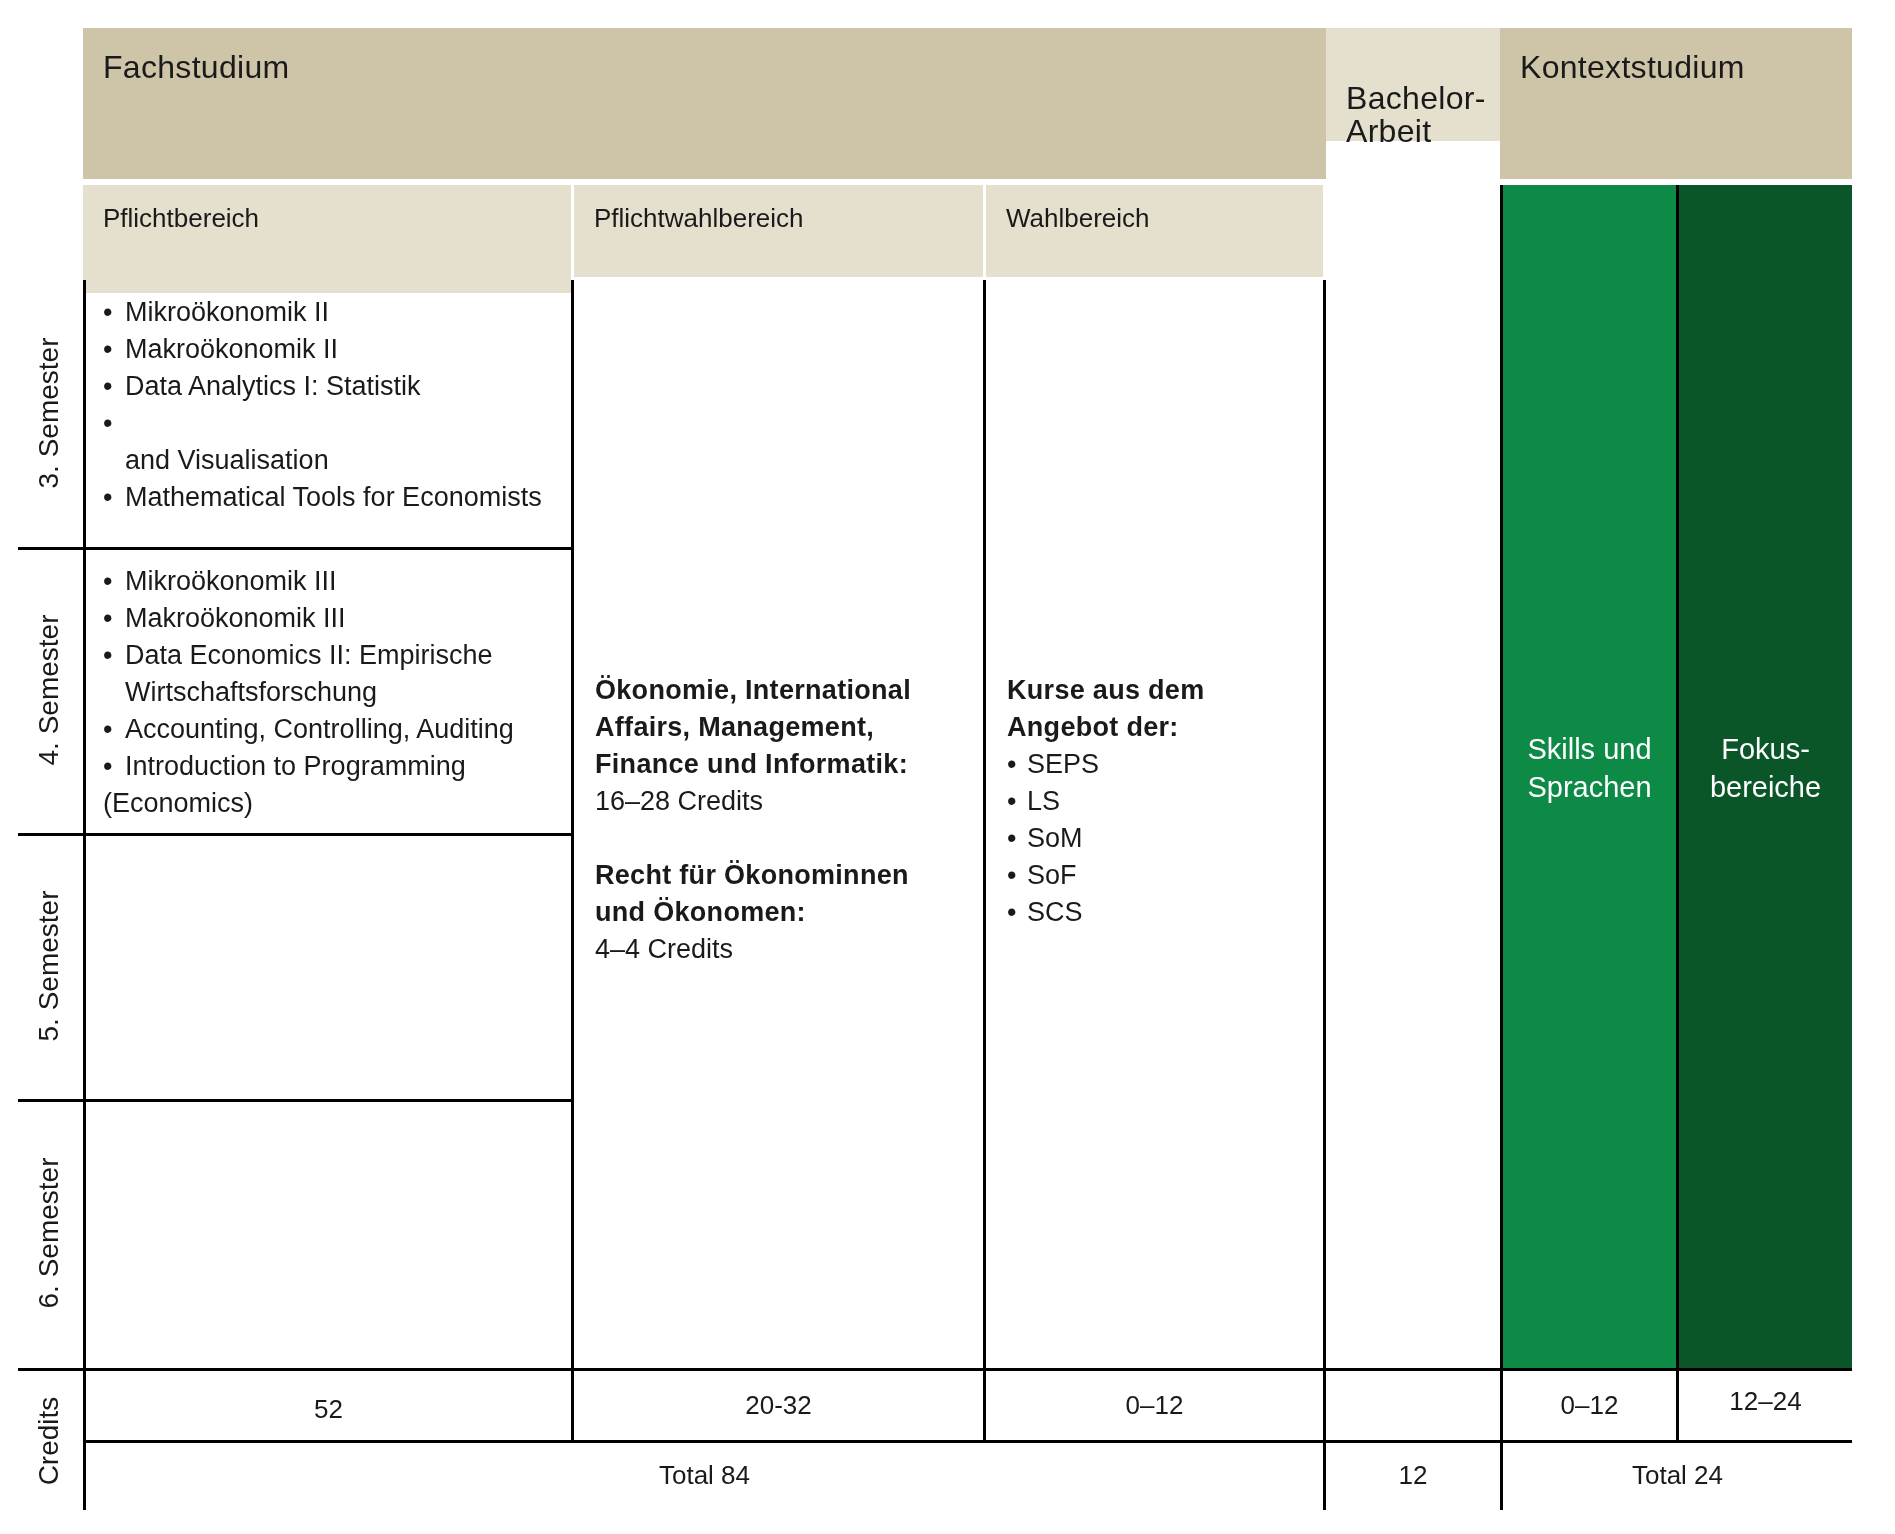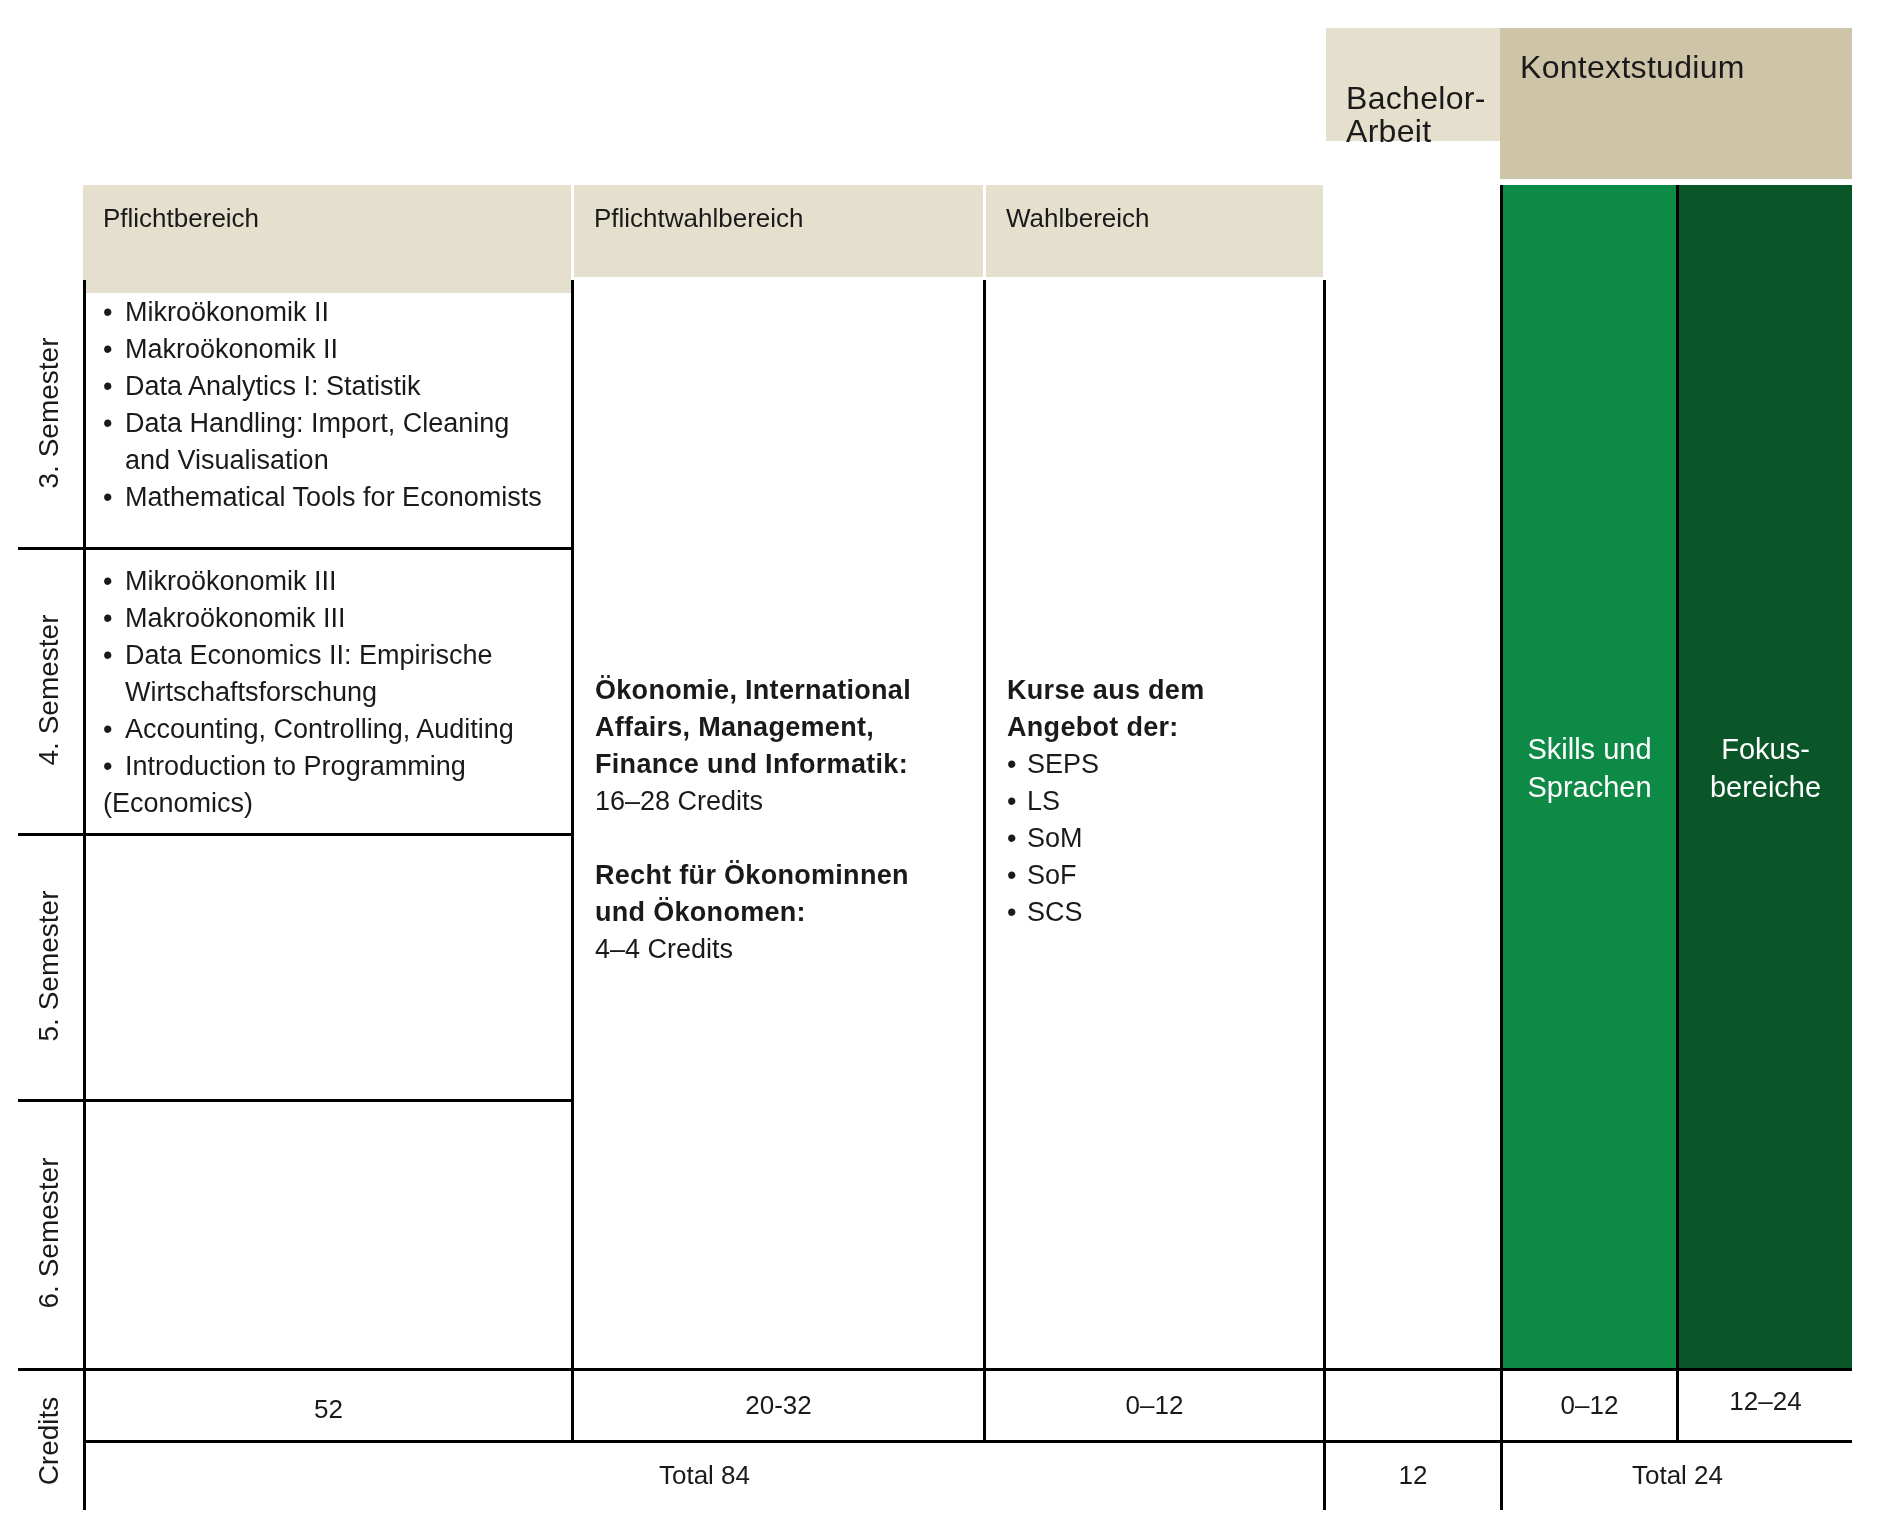--- a/index.html
+++ b/index.html
@@ -36,20 +36,23 @@
   .tblock{font-size:27px;line-height:37px;}
   .tblock .bold{font-weight:700;letter-spacing:0.3px;}
   
   .ccell{display:flex;align-items:center;justify-content:center;font-size:26px;}
 </style>
 </head>
 <body>
 
 <div id="stage">
 
+  <div class="abs band tan" style="left:83px;top:28px;width:1243px;height:151px;">
+    <span>Fachstudium</span>
+  </div>
   <div class="abs band beige pre" style="left:1326px;top:28px;width:174px;height:113px;line-height:33px;">
     <span class="pre">Bachelor-
 Arbeit</span>
   </div>
   <div class="abs band tan" style="left:1500px;top:28px;width:352px;height:151px;">
     <span>Kontextstudium</span>
   </div>
 
   <div class="abs subband" style="left:83px;top:185px;width:488px;height:108px;">
     <span>Pflichtbereich</span>
@@ -107,21 +110,20 @@
     <div class="cline">
         <span class="b">•</span>
         <span>Makroökonomik II</span>
       </div>
     <div class="cline">
         <span class="b">•</span>
         <span>Data Analytics I: Statistik</span>
       </div>
     <div class="cline">
         <span class="b">•</span>
-        <span>Data Handling: Import, Cleaning</span>
       </div>
     <div class="cline cont">
         <span>and Visualisation</span>
       </div>
     <div class="cline">
         <span class="b">•</span>
         <span>Mathematical Tools for Economists</span>
       </div>
   </div>
 

